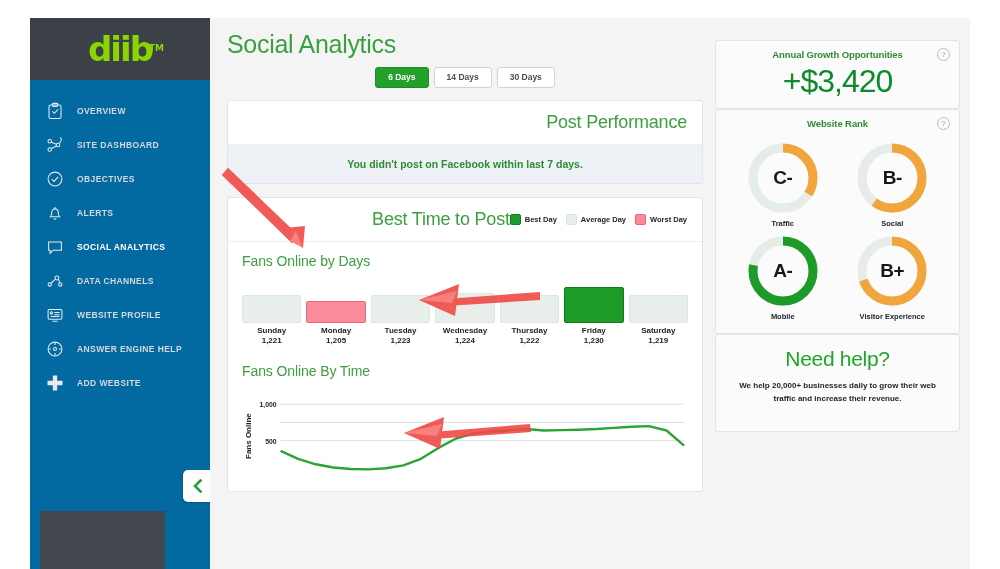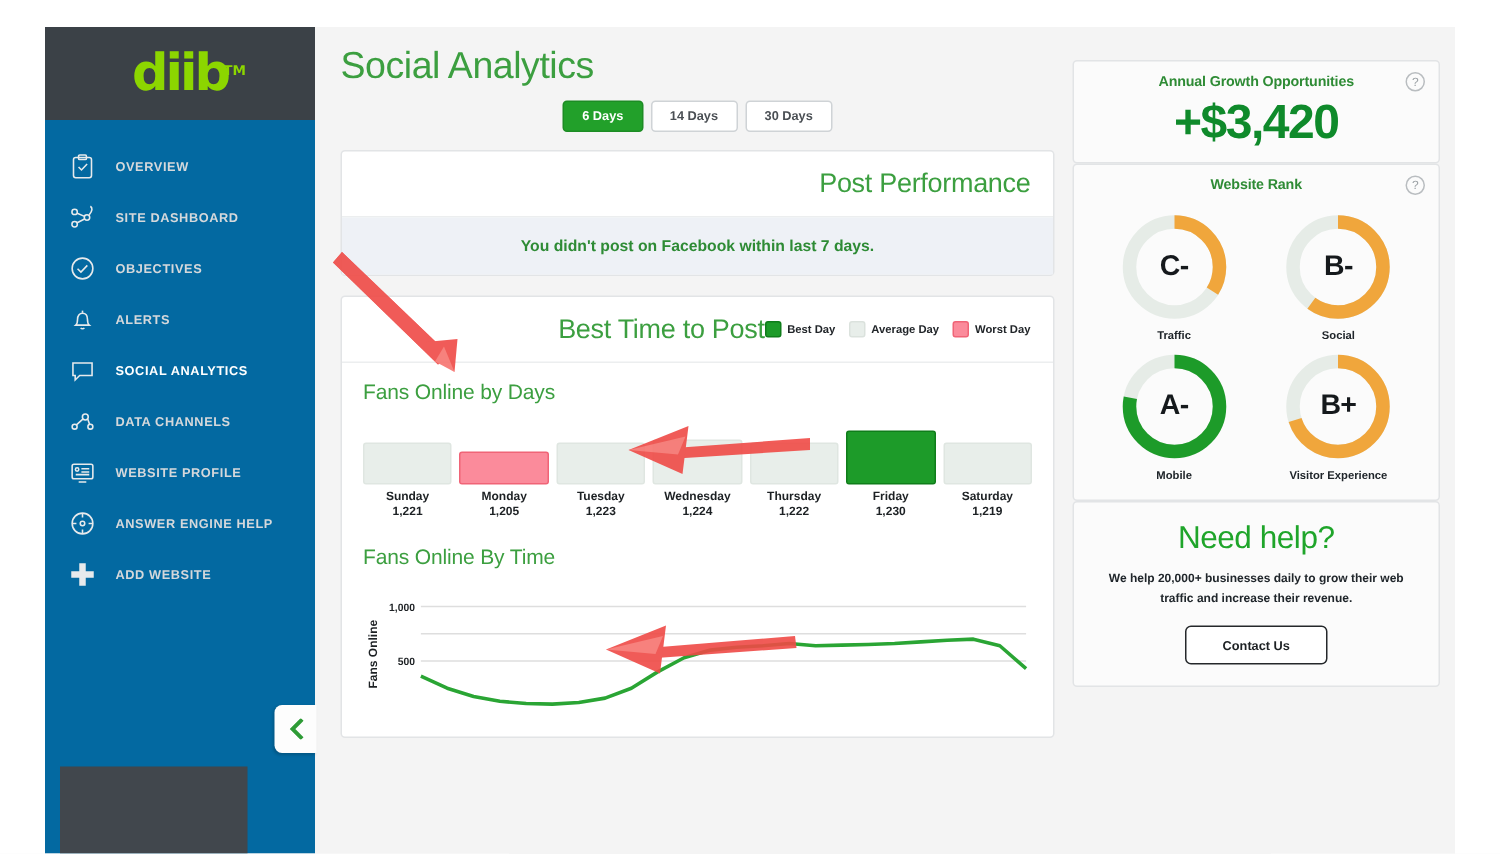--- a/index.html
+++ b/index.html
@@ -275,21 +275,21 @@
     font-size: 8px;
     display: flex;
     align-items: center;
     justify-content: center;
     cursor: pointer;
     background: #fbfbfb;
   }
   #growth-value {
     text-align: center;
     font-size: 32px;
-    font-weight: bold;
+    font-weight: normal;
     color: #0f8a2b;
     letter-spacing: -1px;
     padding: 0 0 9px 0;
     line-height: 1.1;
   }
   #gauge-grid {
     display: grid;
     grid-template-columns: 1fr 1fr;
     gap: 4px 0;
     padding: 6px 12px 12px 12px;
@@ -635,21 +635,20 @@
          <span class="gauge-grade">B+</span>
        </div>
        <span class="gauge-label">Visitor Experience</span>
             </div>
           </div>
       </div>
 
       <div class="rail-card" id="help-card">
         <div id="help-title">Need help?</div>
         <div id="help-text">We help 20,000+ businesses daily to grow their web traffic and increase their revenue.</div>
-        <div id="help-button">Contact Us</div>
       </div>
 
     </div>
   </div>
 </div>
 
 <svg id="annotations">
   <g fill="#ef4a46" opacity=".9">
     <path d="M228,168 L300,237 L292,243 L222,175 Z"></path>
     <path d="M228,168 L300,237 L292,243 L222,175 Z"></path>

